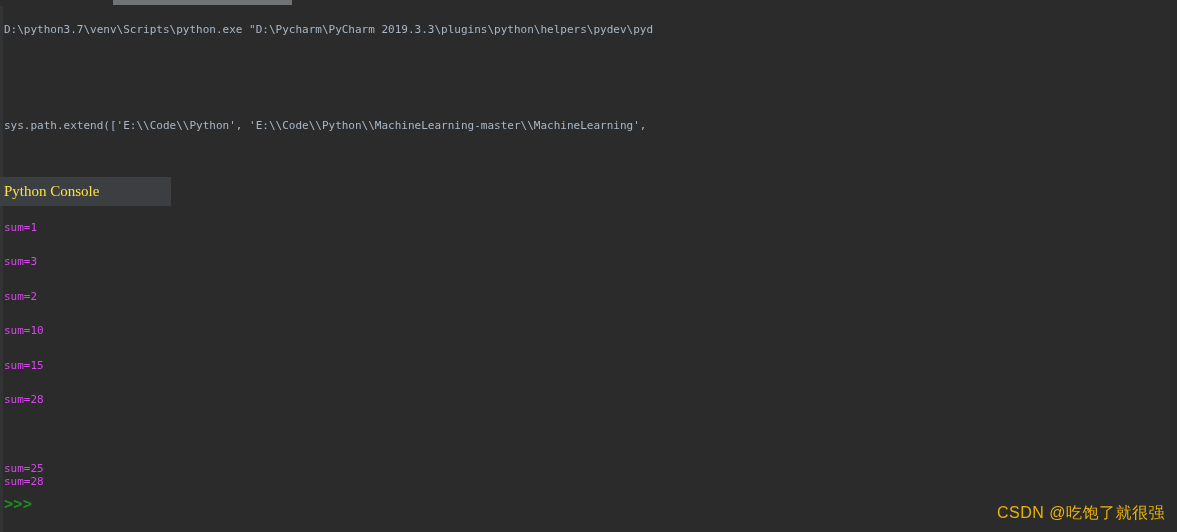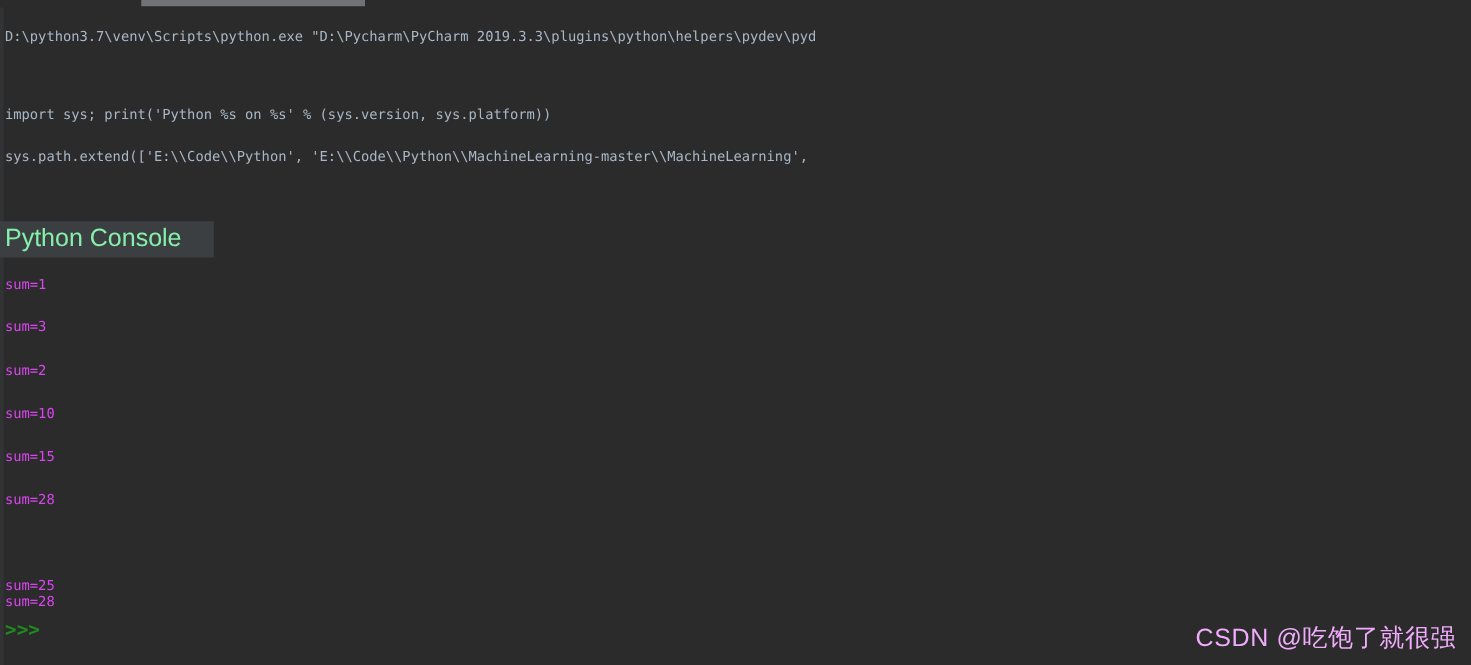--- a/index.html
+++ b/index.html
@@ -81,23 +81,23 @@
     top: 171px;
     width: 171px;
     height: 29px;
     background: #3c3f41;
     display: flex;
     align-items: center;
     box-sizing: border-box;
     padding-left: 4px;
   }
   #python-console-label-text {
-    font-family: Liberation Sans, sans-serif;
-    font-size: 20px;
-    color: #86efac;
+    font-family: Liberation Serif, serif;
+    font-size: 15px;
+    color: #fde047;
     white-space: pre;
   }
 
   .sum-line {
     color: #d946ef;
   }
 
   #prompt {
     position: absolute;
     left: 4px;
@@ -107,42 +107,41 @@
     color: #1f8b1f;
     white-space: pre;
     font-weight: bold;
   }
 
   #watermark {
     position: absolute;
     right: 12px;
     bottom: 8px;
     font-family: "Liberation Sans", "DejaVu Sans", sans-serif;
-    font-size: 20px;
-    color: #f0abfc;
+    font-size: 16px;
+    color: #eab308;
     white-space: pre;
     letter-spacing: 0.5px;
   }
 </style>
 </head>
 <body>
 
 <div id="console-window">
 
   <div id="h-scrollbar">
     <div id="h-scrollbar-thumb"></div>
   </div>
 
   <div id="gutter"></div>
 
   <div id="console-output">
 
     <div class="line cmd-line" style="top:14px;">D:\python3.7\venv\Scripts\python.exe "D:\Pycharm\PyCharm 2019.3.3\plugins\python\helpers\pydev\pyd</div>
 
-    <div class="line cmd-line" style="top:76px;">import sys; print('Python %s on %s' % (sys.version, sys.platform))</div>
 
     <div class="line cmd-line" style="top:110px;text-align:center;">sys.path.extend(['E:\\Code\\Python', 'E:\\Code\\Python\\MachineLearning-master\\MachineLearning',</div>
 
     <div id="python-console-label">
       <span id="python-console-label-text">Python Console</span>
     </div>
 
     <div class="line sum-line" style="top:212px;">sum=1</div>
 
     <div class="line sum-line" style="top:246px;">sum=3</div>

